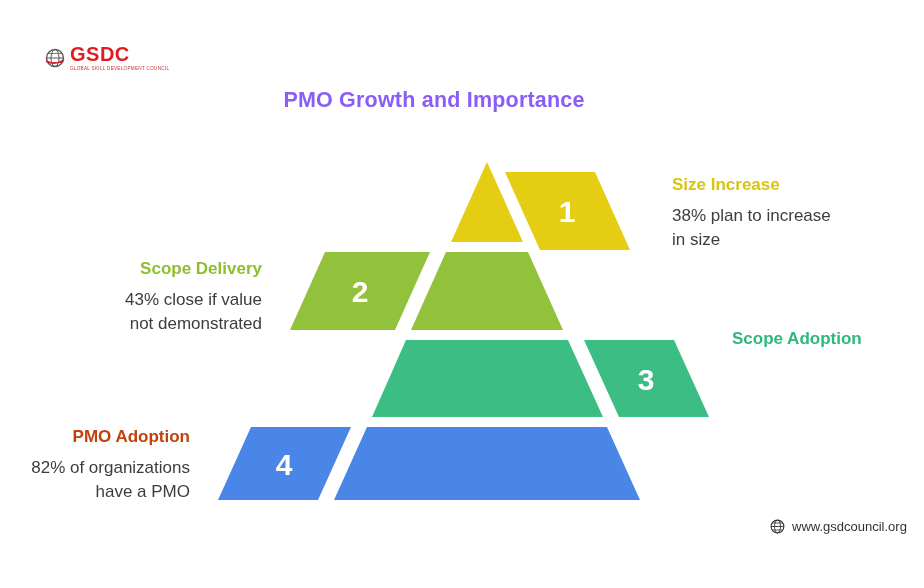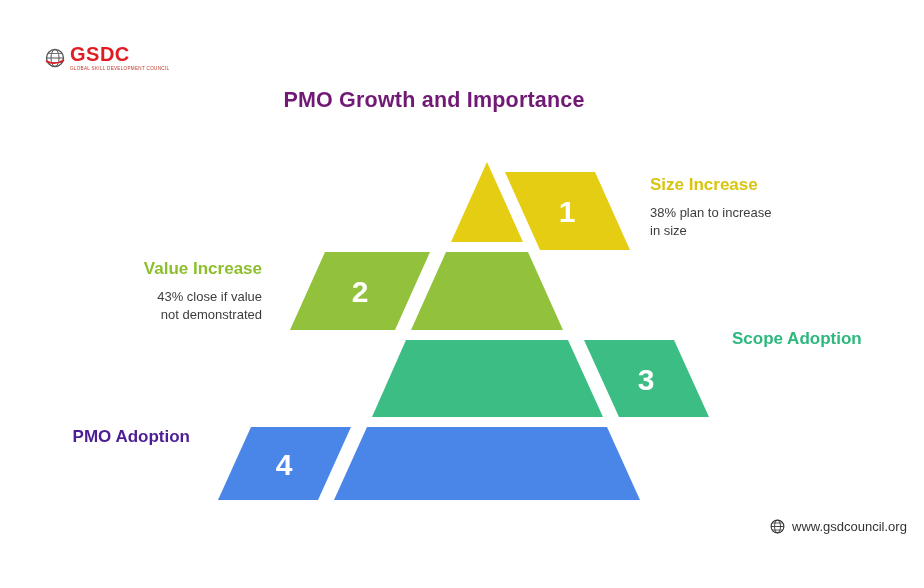--- a/index.html
+++ b/index.html
@@ -6,29 +6,29 @@
   html,body { background:#ffffff; }
   body { font-family:"Liberation Sans", sans-serif; }
   .canvas { position:relative; width:924px; height:588px; background:#ffffff; overflow:hidden; }
 
   .logo { position:absolute; left:44px; top:44px; display:flex; align-items:center; gap:4px; }
   .logo-text-wrap { display:flex; flex-direction:column; }
   .logo-brand { font-size:20px; font-weight:700; color:#e11b22; letter-spacing:0.5px; line-height:1; }
   .logo-tagline { font-size:4.6px; color:#c0392b; letter-spacing:0.3px; margin-top:2px; white-space:nowrap; }
 
   .title { position:absolute; top:88px; left:0; width:868px; text-align:center;
-           font-size:21.5px; font-weight:700; color:#701a75; letter-spacing:0.2px; }
+           font-size:21.5px; font-weight:700; color:#8b5cf6; letter-spacing:0.2px; }
 
   .pyramid-svg { position:absolute; left:0; top:0; }
   .tab-number { font-family:"Liberation Sans", sans-serif; font-size:30px; font-weight:700;
                 fill:#ffffff; text-anchor:middle; }
 
   .label-block { position:absolute; }
   .label-heading { font-size:17px; font-weight:700; line-height:1.27; }
-  .label-desc { font-size:13px; color:#3d3d3d; line-height:1.42; margin-top:8px; white-space:pre-line; }
+  .label-desc { font-size:17px; color:#3d3d3d; line-height:1.42; margin-top:8px; white-space:pre-line; }
   .align-right { text-align:right; }
 
   .footer { position:absolute; left:770px; top:519px; display:flex; align-items:flex-start; gap:7px; }
   .footer-url { font-size:13px; color:#333333; }
 </style>
 </head>
 <body>
 
 <div class="canvas">
 
@@ -65,38 +65,40 @@
 
     <polygon points="584,340 674,340 709,417 619,417" fill="#3cbd84"></polygon>
     <text x="646" y="390" class="tab-number">3</text>
 
     <polygon points="367,427 607,427 640,500 334,500" fill="#4a86e8"></polygon>
 
     <polygon points="251,427 351,427 318,500 218,500" fill="#4a86e8"></polygon>
     <text x="284" y="475" class="tab-number">4</text>
   </svg>
 
-  <div class="label-block" style="left:650px; top:174px; width:160px;">
+  <div class="label-block" style="left:672px; top:174px; width:160px;">
     <div class="label-heading" style="color: rgb(217, 196, 15);">Size Increase</div>
     <div class="label-desc">38% plan to increase
 in size</div>
   </div>
 
   <div class="label-block align-right" style="left:60px; top:258px; width:202px;">
-    <div class="label-heading" style="color: rgb(141, 191, 45);">Value Increase</div>
+    <div class="label-heading" style="color: rgb(141, 191, 45);">Scope Delivery</div>
     <div class="label-desc">43% close if value
 not demonstrated</div>
   </div>
 
   <div class="label-block" style="left:732px; top:328px; width:135px;">
     <div class="label-heading" style="color: rgb(46, 184, 124);">Scope Adoption</div>
   </div>
 
   <div class="label-block align-right" style="left:20px; top:426px; width:170px;">
-    <div class="label-heading" style="color: #4c1d95;">PMO Adoption</div>
+    <div class="label-heading" style="color: #c2410c;">PMO Adoption</div>
+    <div class="label-desc">82% of organizations
+have a PMO</div>
   </div>
 
   <div class="footer">
     <svg width="15" height="15" viewBox="0 0 15 15">
       <circle cx="7.5" cy="7.5" r="6.4" fill="none" stroke="#333333" stroke-width="1.1"></circle>
       <ellipse cx="7.5" cy="7.5" rx="3" ry="6.4" fill="none" stroke="#333333" stroke-width="0.9"></ellipse>
       <line x1="1.1" y1="7.5" x2="13.9" y2="7.5" stroke="#333333" stroke-width="0.9"></line>
       <line x1="2.2" y1="4" x2="12.8" y2="4" stroke="#333333" stroke-width="0.8"></line>
       <line x1="2.2" y1="11" x2="12.8" y2="11" stroke="#333333" stroke-width="0.8"></line>
     </svg>

